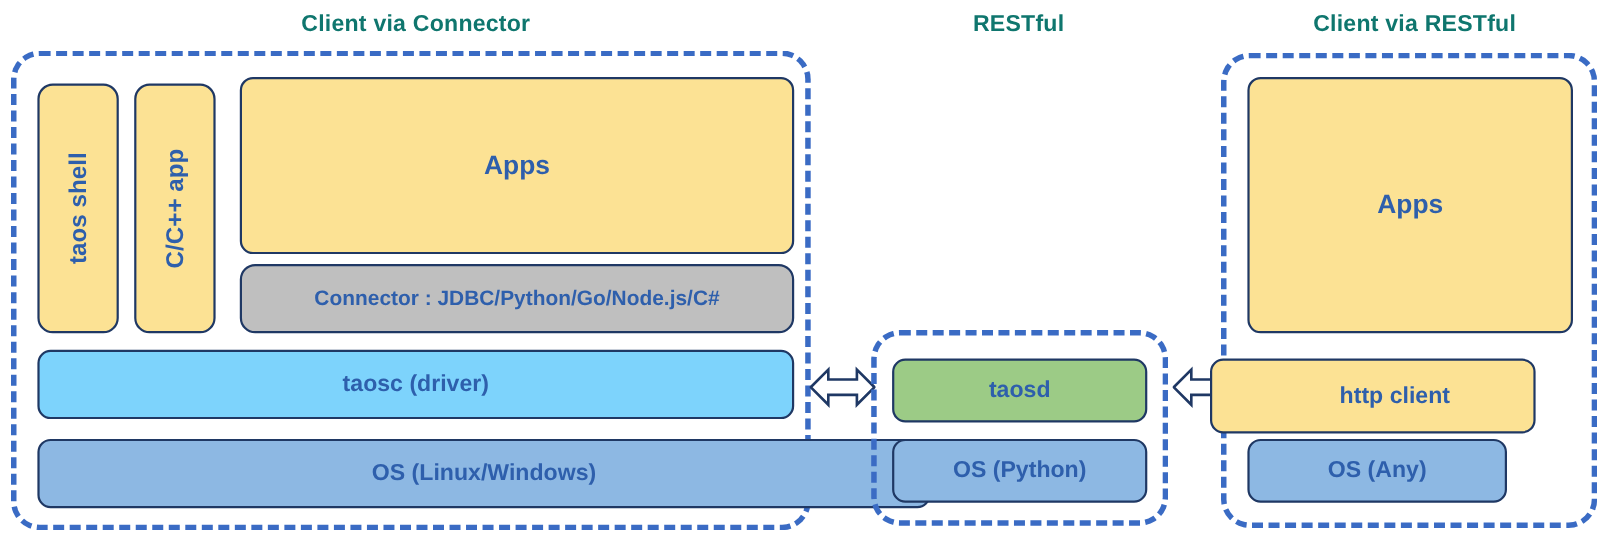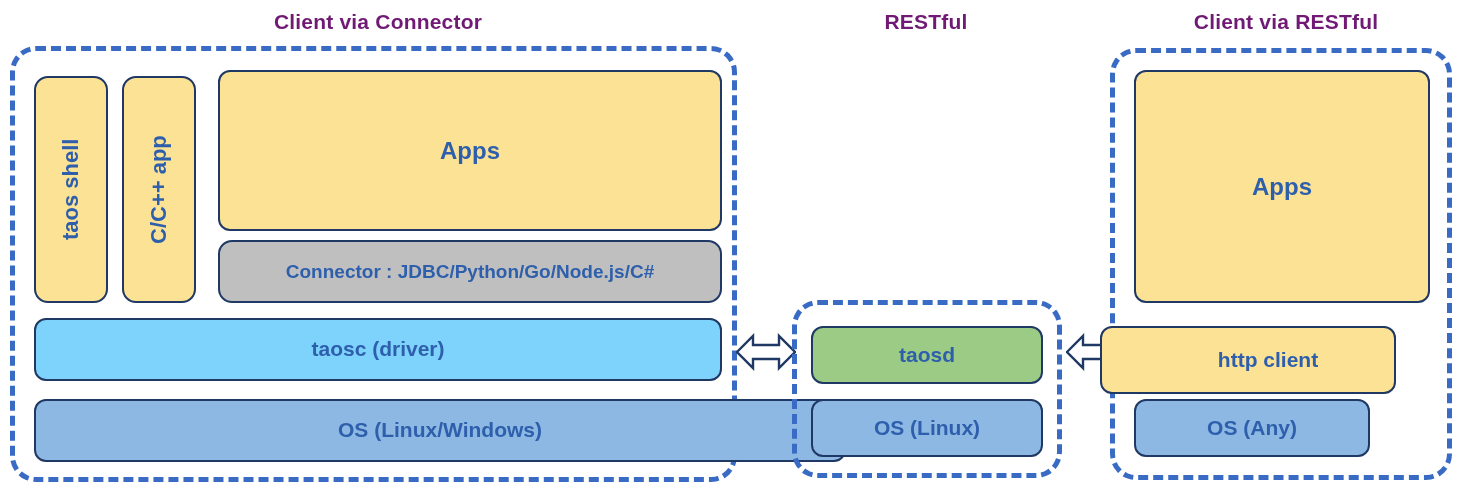--- a/index.html
+++ b/index.html
@@ -3,21 +3,21 @@
 <meta charset="utf-8">
 <style>
   html,body{margin:0;padding:0;background:#ffffff;}
   body{width:1467px;height:498px;position:relative;overflow:hidden;
        font-family:"Liberation Sans",sans-serif;}
 
   .stage{position:absolute;inset:0;}
 
   
   .caption{
-    position:absolute;color:#701a75;font-weight:bold;font-size:21px;
+    position:absolute;color:#0f766e;font-weight:bold;font-size:21px;
     text-align:center;white-space:nowrap;letter-spacing:.2px;
   }
 
   
   .group{
     position:absolute;border:5px dashed #3a6bc4;border-radius:26px;
     box-sizing:border-box;background:transparent;
   }
 
   
@@ -74,21 +74,21 @@
   <div class="arrow" style="left:736px;top:330px;">
     <svg width="60" height="44" viewBox="0 0 60 44">
       <polygon points="1,22 17,6 17,15 43,15 43,6 59,22 43,38 43,29 17,29 17,38" fill="#ffffff" stroke="#1F3864" stroke-width="2.4" stroke-linejoin="miter"></polygon>
     </svg>
   </div>
 
   <div class="group" style="left:792px;top:300px;width:270px;height:178px;"></div>
 
   <div class="box green" style="left:811px;top:326px;width:232px;height:58px;">taosd</div>
 
-  <div class="box blue" style="left:811px;top:399px;width:232px;height:58px;">OS (Linux)</div>
+  <div class="box blue" style="left:811px;top:399px;width:232px;height:58px;">OS (Python)</div>
 
   <div class="arrow" style="left:1066px;top:330px;">
     <svg width="60" height="44" viewBox="0 0 60 44">
       <polygon points="1,22 17,6 17,15 43,15 43,6 59,22 43,38 43,29 17,29 17,38" fill="#ffffff" stroke="#1F3864" stroke-width="2.4" stroke-linejoin="miter"></polygon>
     </svg>
   </div>
 
   <div class="group" style="left:1110px;top:48px;width:342px;height:432px;"></div>
 
   <div class="box yellow big" style="left:1134px;top:70px;width:296px;height:233px;flex-direction:column;">

